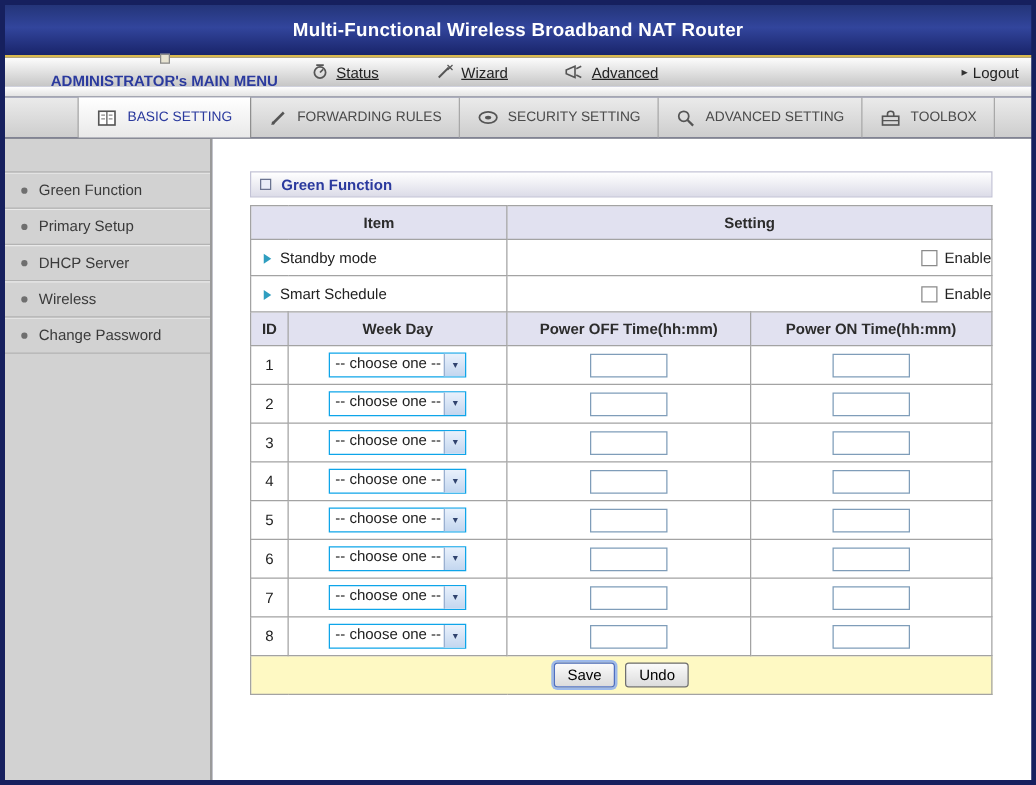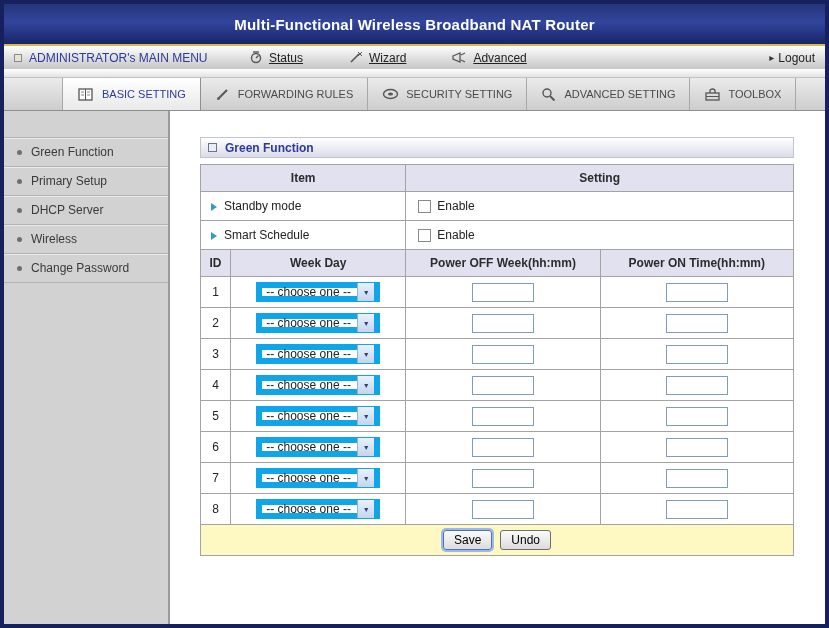--- a/index.html
+++ b/index.html
@@ -9,21 +9,21 @@
   .page { width:829px; height:628px; background:#16205e; padding:4px; display:flex; flex-direction:column; overflow:hidden; }
 
   
   .banner { height:40px; flex:0 0 40px; background:linear-gradient(180deg,#243579 0%, #32459c 45%, #19246a 100%);
             display:flex; align-items:center; justify-content:center; }
   .banner h1 { color:#fff; font-size:15px; font-weight:bold; letter-spacing:.2px; }
 
   
   .menubar { height:25px; flex:0 0 25px; background:linear-gradient(#fdfdfd,#c6c6c6);
              border-top:2px solid #d9b94e; display:flex; align-items:center; padding:0 10px; }
-  .admin-menu { display:flex; align-items:center; gap:7px; width:235px; color:#2b3a9e; font-weight:normal; font-size:12px; }
+  .admin-menu { display:flex; align-items:center; gap:7px; width:235px; color:#2b3a9e; font-weight:bold; font-size:12px;flex-direction:column; }
   .sq8 { width:8px; height:8px; border:1px solid #8a8a8a; background:#e8e4d2; display:inline-block; }
   .menu-item { display:flex; align-items:center; gap:6px; margin-right:46px; color:#222; cursor:pointer;text-decoration:underline; }
   .menu-item svg { display:block; }
   .logout { margin-left:auto; display:flex; align-items:center; gap:4px; color:#222; cursor:pointer; }
   .logout .arr { font-size:10px; color:#333; }
 
   .substrip { height:9px; flex:0 0 9px; background:linear-gradient(#ffffff,#e3e3e3); border-bottom:1px solid #c2c2c2; }
 
   
   .tabbar { height:33px; flex:0 0 33px; background:linear-gradient(#ebebeb,#cdcdcd); border-bottom:1px solid #8f8f8f;
@@ -48,32 +48,32 @@
   .section-header { height:21px; display:flex; align-items:center; gap:8px; padding:0 7px;
                     background:linear-gradient(#ffffff,#dcdce8); border:1px solid #c3c3d6;
                     color:#2b3a9e; font-weight:bold; margin-bottom:6px; }
   .sq9 { width:9px; height:9px; border:1px solid #6a7390; background:#e9edf8; display:inline-block; }
 
   table.grid { width:100%; border-collapse:collapse; table-layout:fixed; }
   table.grid th, table.grid td { border:1px solid #a3a3a3; }
   table.grid th { background:#e1e1f0; font-weight:bold; color:#2c2c2c; height:27px; font-size:12px; }
   .row-setting td { height:29px; background:#fff; }
   .cell-item { padding-left:10px; }
-  .cell-set  { padding-left:12px; }
+  .cell-set  { padding-left:12px;text-align:right; }
   .tri { width:0; height:0; border-left:6px solid #2f9ec0; border-top:4px solid transparent; border-bottom:4px solid transparent;
          display:inline-block; margin-right:7px; vertical-align:middle; }
 
   .cb { width:13px; height:13px; border:1px solid #8a8a8a; background:#fff; display:inline-flex;
         align-items:center; justify-content:center; vertical-align:middle; margin-right:6px; cursor:pointer; }
   .cb .mark { display:none; font-size:11px; line-height:11px; color:#1f9a1f; font-weight:bold; }
   .cb.checked .mark { display:block; }
 
   .row-sched td { height:31px; text-align:center; background:#fff; }
 
-  .fakeselect { display:inline-flex; align-items:center; width:124px; height:20px; border:6px solid #0ea5e9;
+  .fakeselect { display:inline-flex; align-items:flex-start; width:110px; height:20px; border:1px solid #0ea5e9;
                 background:#fff; cursor:pointer; text-align:left; }
   .fakeselect .txt { flex:1; padding-left:4px; font-size:12px; color:#222; white-space:nowrap; overflow:hidden; }
   .fakeselect .btn { width:17px; height:18px; flex:0 0 17px; background:linear-gradient(#e9f1fc,#c3d6ef);
                      border-left:1px solid #9ab0d0; display:flex; align-items:center; justify-content:center;
                      font-size:7px; color:#30436e; }
 
   .fieldinput { width:62px; height:19px; border:1px solid #7f9db9; background:#fff; font-size:12px; padding:0 3px; }
 
   .btn-row td { height:31px; text-align:center; background:#fef9c3; }
   .pushbtn { display:inline-block; min-width:44px; padding:2px 10px; font-size:12px; font-family:"Liberation Sans",sans-serif;
@@ -249,21 +249,21 @@
             <span class="tri"></span><span>Smart Schedule</span>
           </td>
           <td colspan="2" class="cell-set">
             <span class="cb"></span><span>Enable</span>
           </td>
         </tr>
 
         <tr>
           <th>ID</th>
           <th>Week Day</th>
-          <th>Power OFF Week(hh:mm)</th>
+          <th>Power OFF Time(hh:mm)</th>
           <th>Power ON Time(hh:mm)</th>
         </tr>
 
         <tr class="row-sched">
           <td>1</td>
           <td><span class="fakeselect">
                   <span class="txt">-- choose one --</span>
                   <span class="btn">▼</span>
                 </span></td>
           <td><input class="fieldinput" value="" style=""></td>

